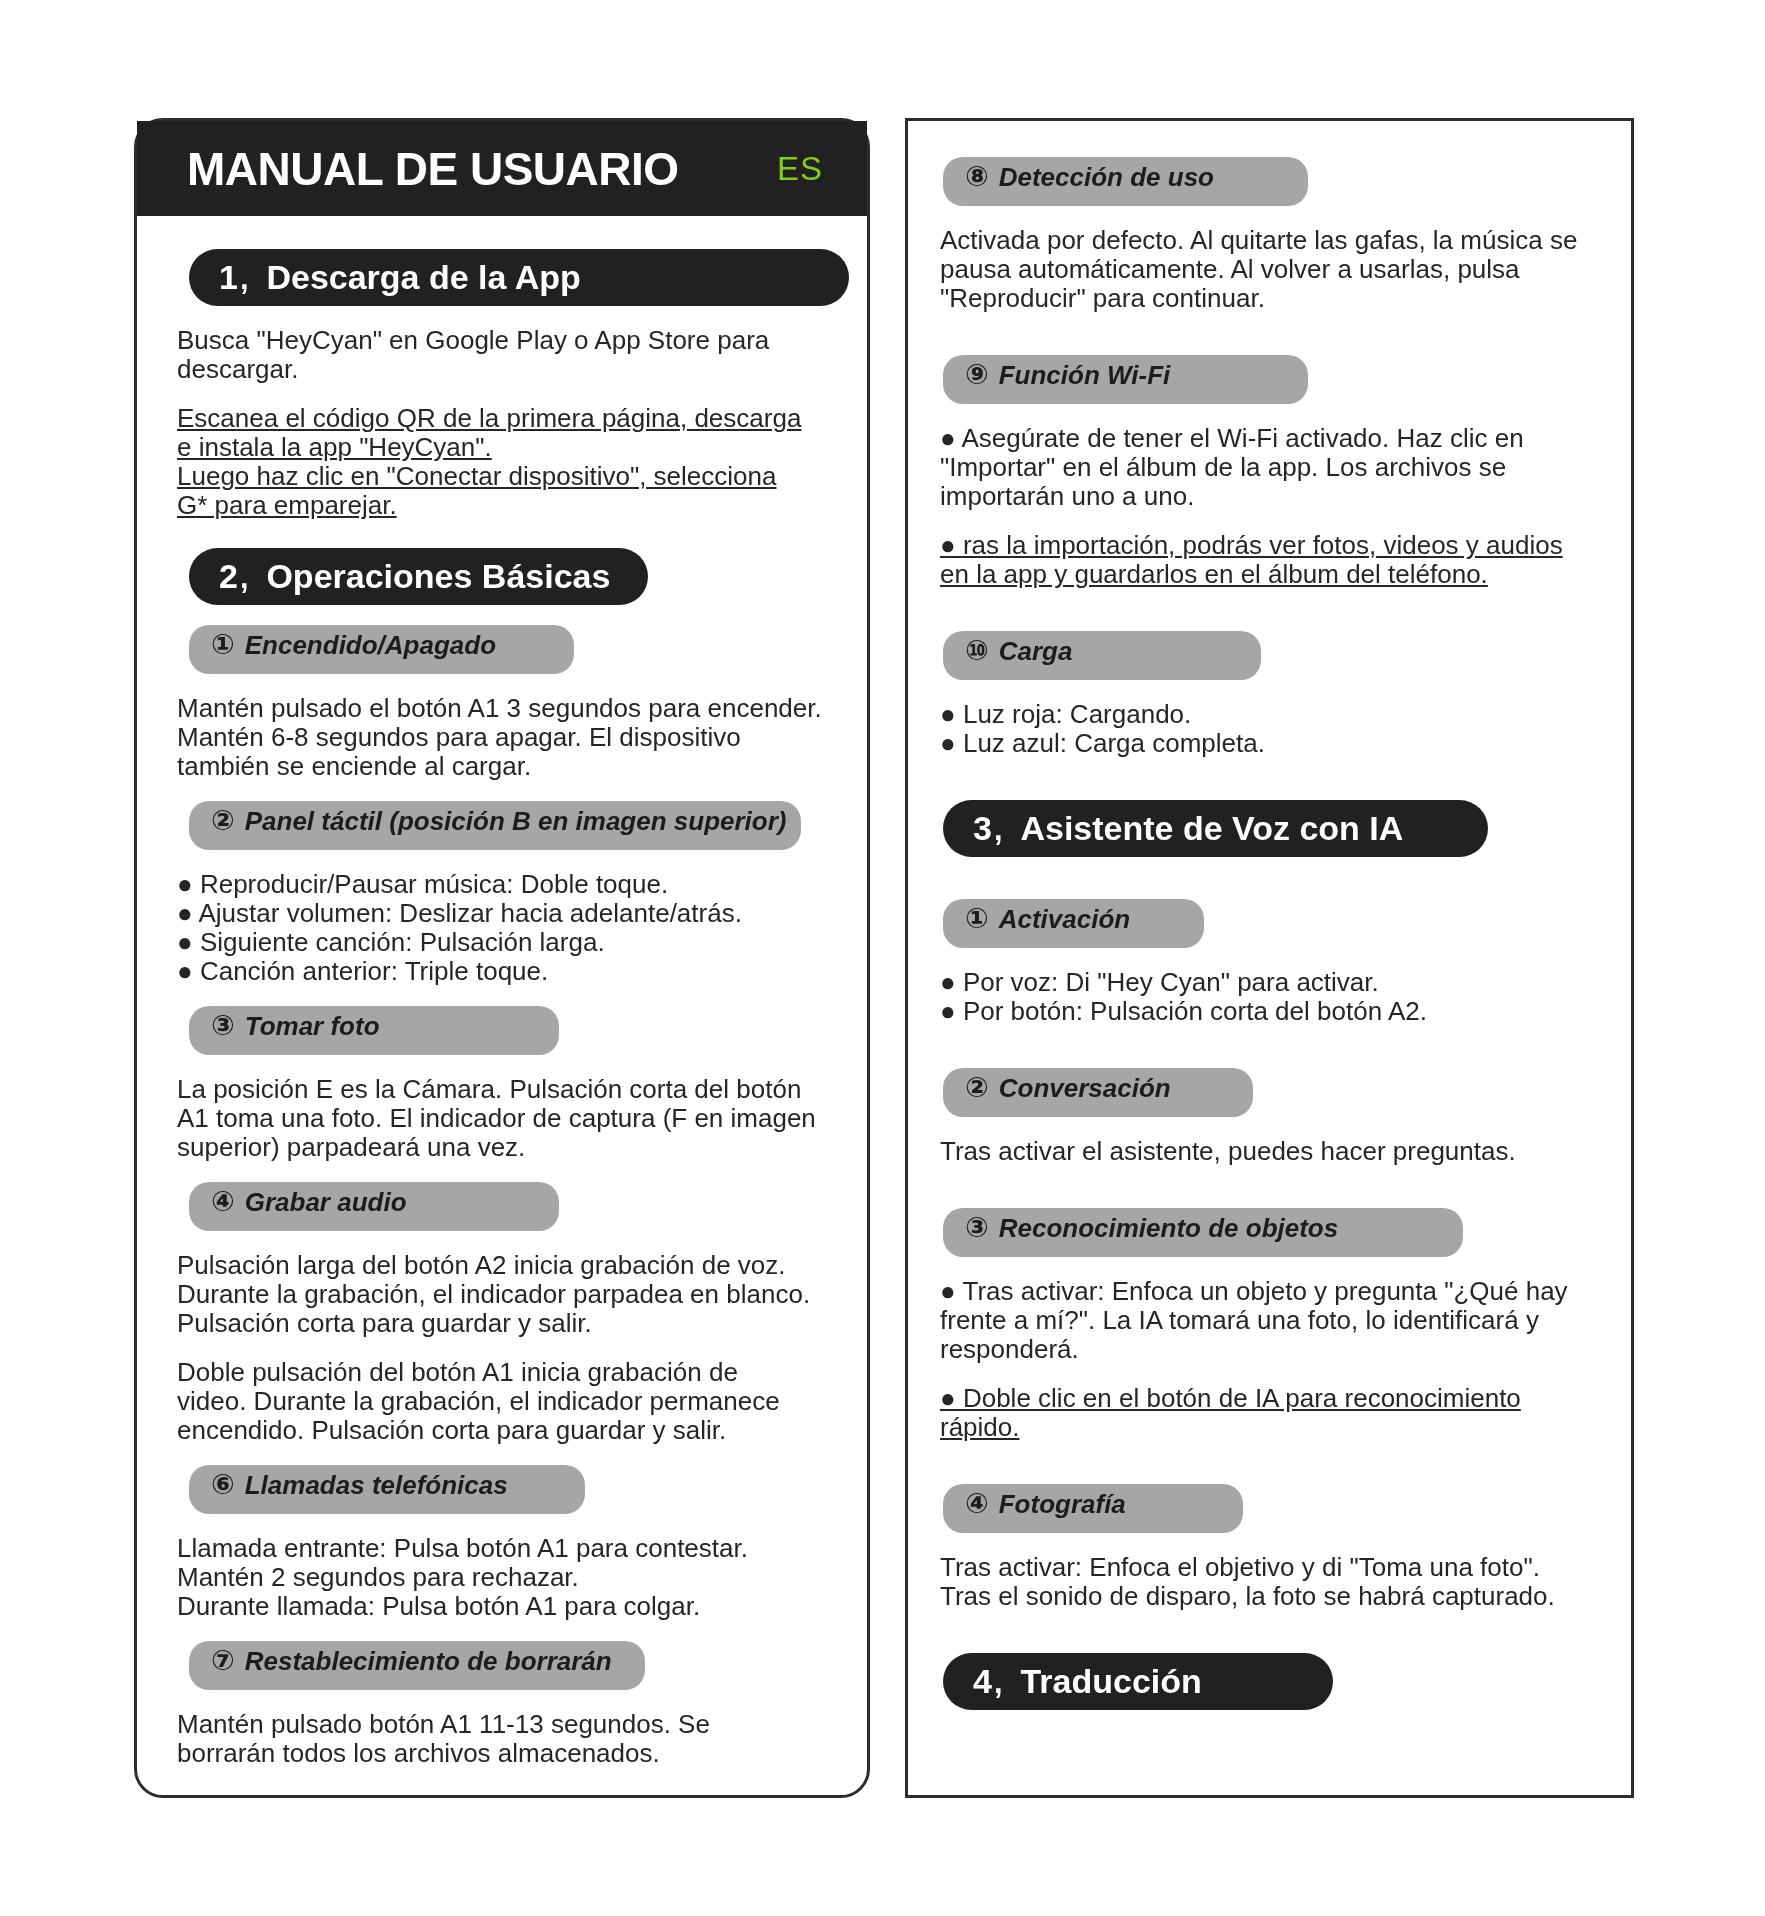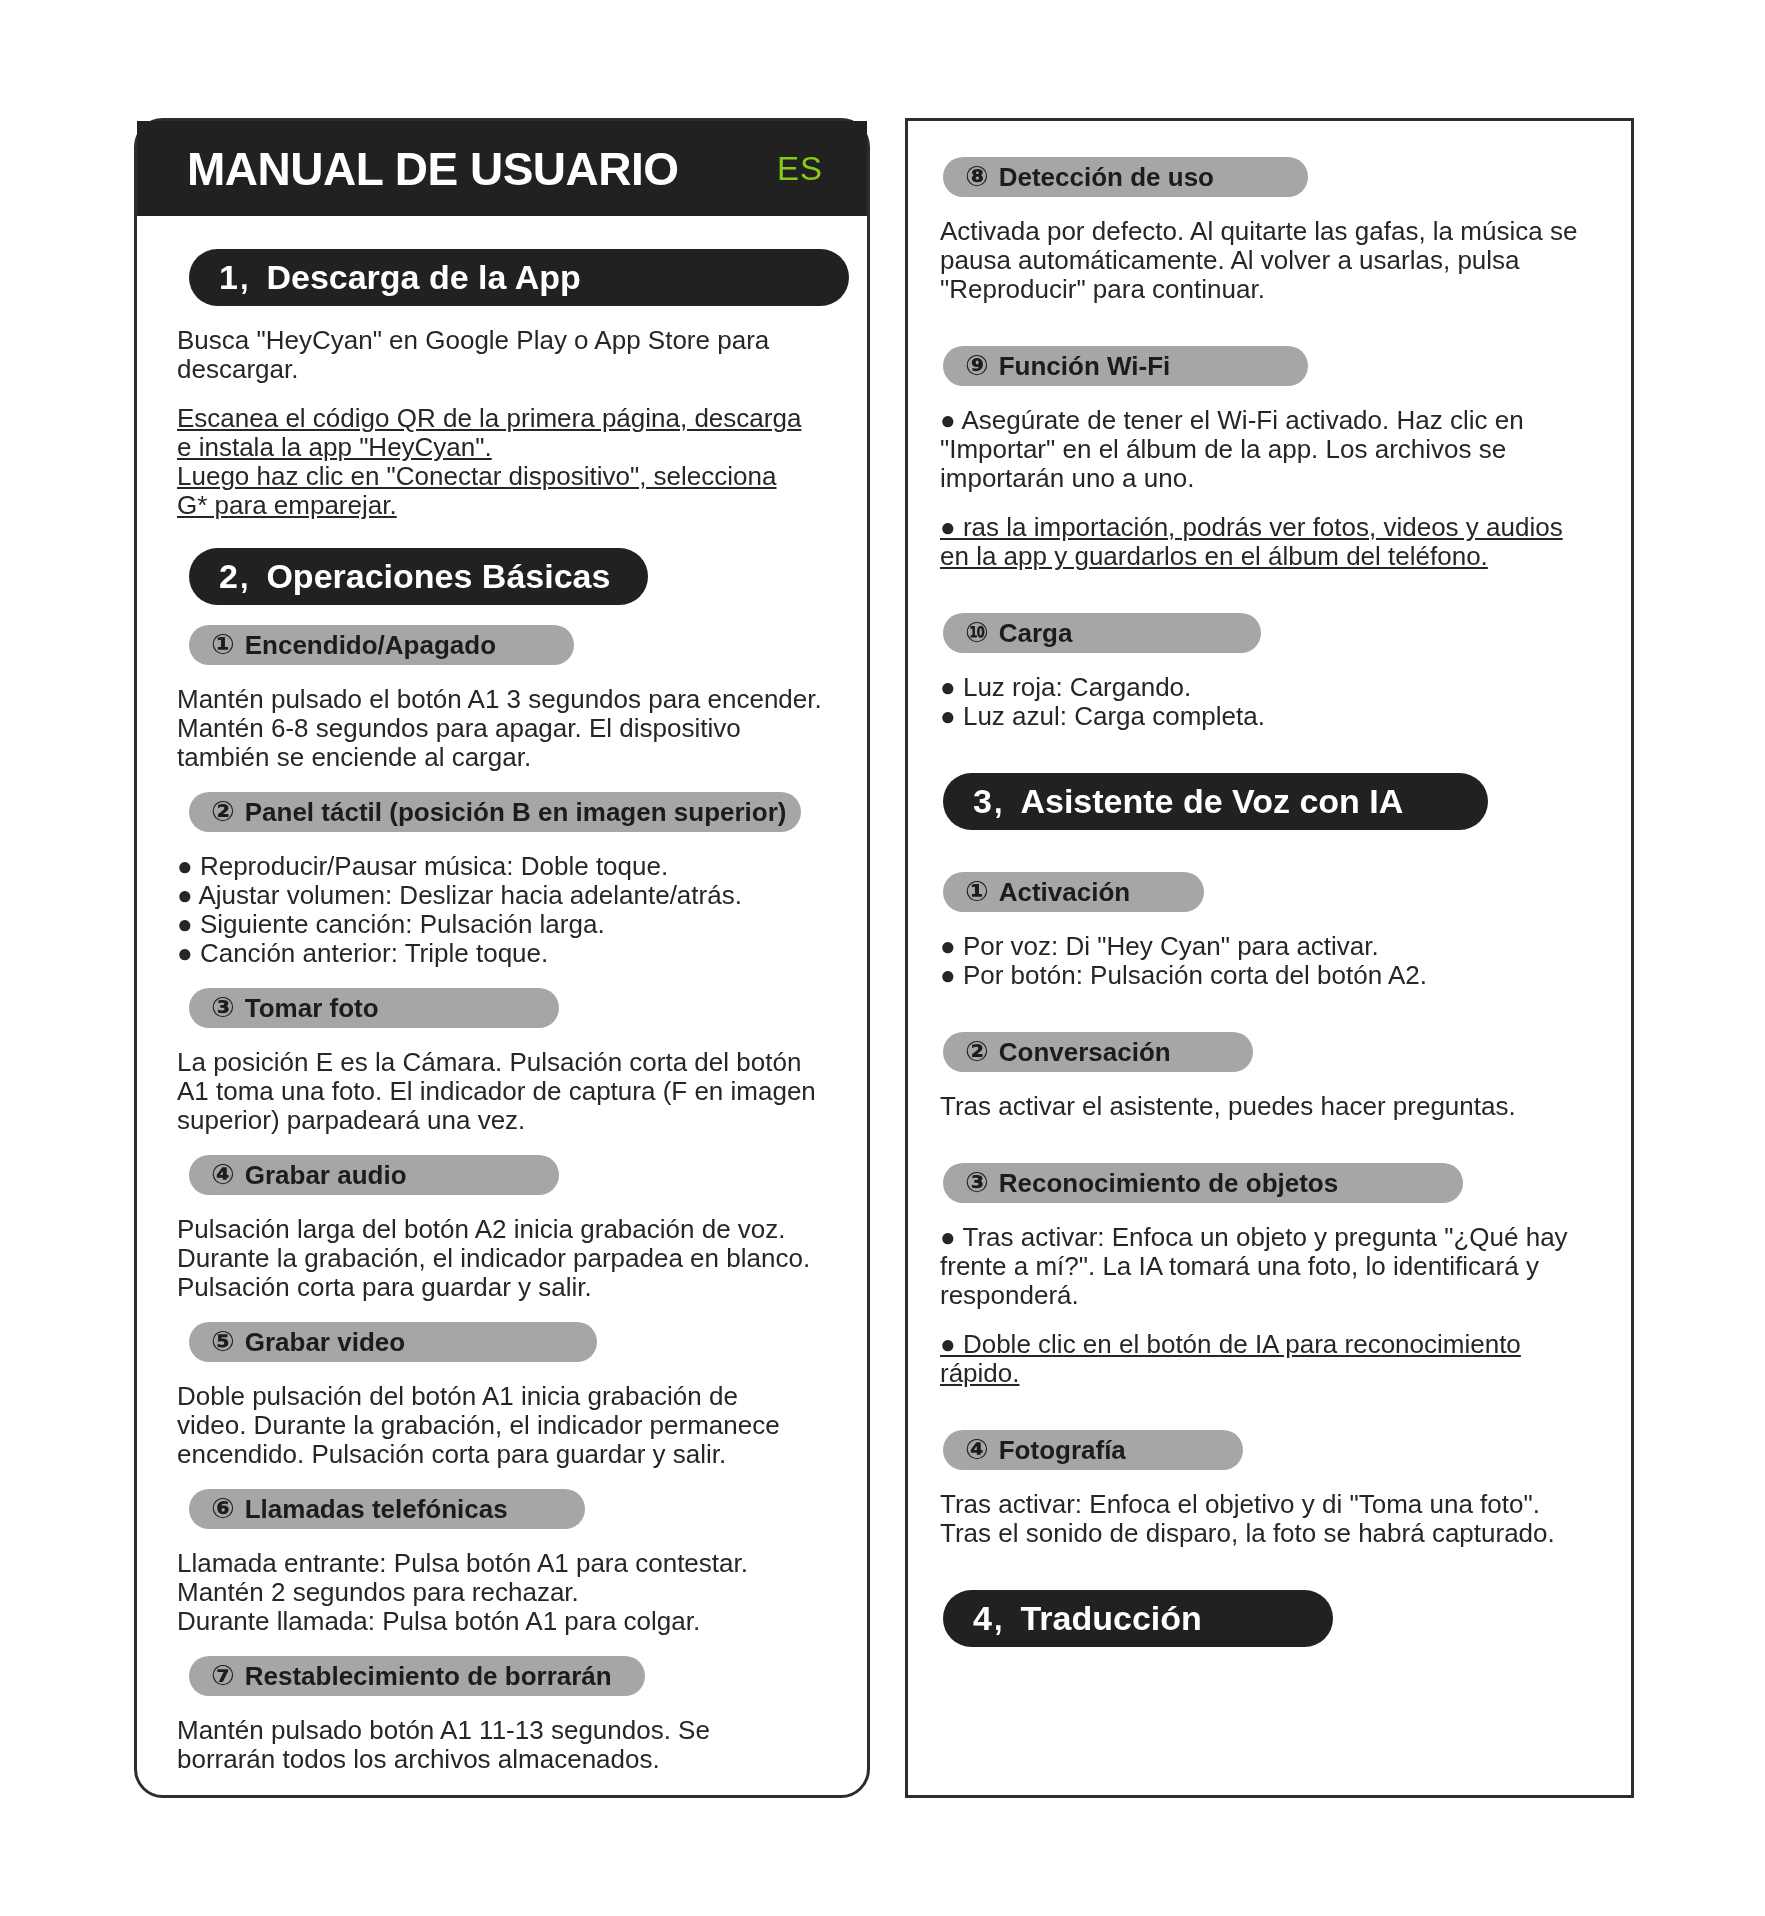--- a/index.html
+++ b/index.html
@@ -41,24 +41,25 @@
   }
   .pill-black {
     background: #212121; color: #ffffff;
     font-size: 34px; height: 57px; line-height: 57px;
     border-radius: 29px;
     padding: 0 38px 0 30px;
     margin: 28px 0 8px 12px;
   }
   .pill-gray {
     background: #a6a6a6; color: #1c1c1c;
-    font-size: 26px; height: 40px; line-height: 40px;
+    font-size: 26px; height: 49px; line-height: 40px;
     border-radius: 20px;
     padding: 0 26px 0 22px;
     margin: 20px 0 0 12px;
+    font-style: italic;
   }
   .pill-first { margin-top: 33px; }
   .panel-right .pill-gray,
   .panel-right .pill-black { margin-left: 3px; margin-top: 42px; }
   .panel-right .pill-first { margin-top: 36px; }
 
   .pill-black .num { margin-right: 18px; }
   .pill-black .num::after { content: ","; font-size: 0.9em; margin-left: 2px; }
   .pill-gray .num { font-size: 28px; margin-right: 10px; }
 
@@ -105,23 +106,20 @@
       <div class="pill pill-gray" style="min-width:370px">
         <span class="num">③</span><span>Tomar foto</span>
       </div>
       <p class="para">La posición E es la Cámara. Pulsación corta del botón<br>A1 toma una foto. El indicador de captura (F en imagen<br>superior) parpadeará una vez.</p>
 
       <div class="pill pill-gray" style="min-width:370px">
         <span class="num">④</span><span>Grabar audio</span>
       </div>
       <p class="para">Pulsación larga del botón A2 inicia grabación de voz.<br>Durante la grabación, el indicador parpadea en blanco.<br>Pulsación corta para guardar y salir.</p>
 
-      <div class="pill pill-gray" style="min-width:408px">
-        <span class="num">⑤</span><span>Grabar video</span>
-      </div>
       <p class="para">Doble pulsación del botón A1 inicia grabación de<br>video. Durante la grabación, el indicador permanece<br>encendido. Pulsación corta para guardar y salir.</p>
 
       <div class="pill pill-gray" style="min-width:396px">
         <span class="num">⑥</span><span>Llamadas telefónicas</span>
       </div>
       <p class="para">Llamada entrante: Pulsa botón A1 para contestar.<br>Mantén 2 segundos para rechazar.<br>Durante llamada: Pulsa botón A1 para colgar.</p>
 
       <div class="pill pill-gray" style="min-width:456px">
         <span class="num">⑦</span><span>Restablecimiento de borrarán</span>
       </div>

